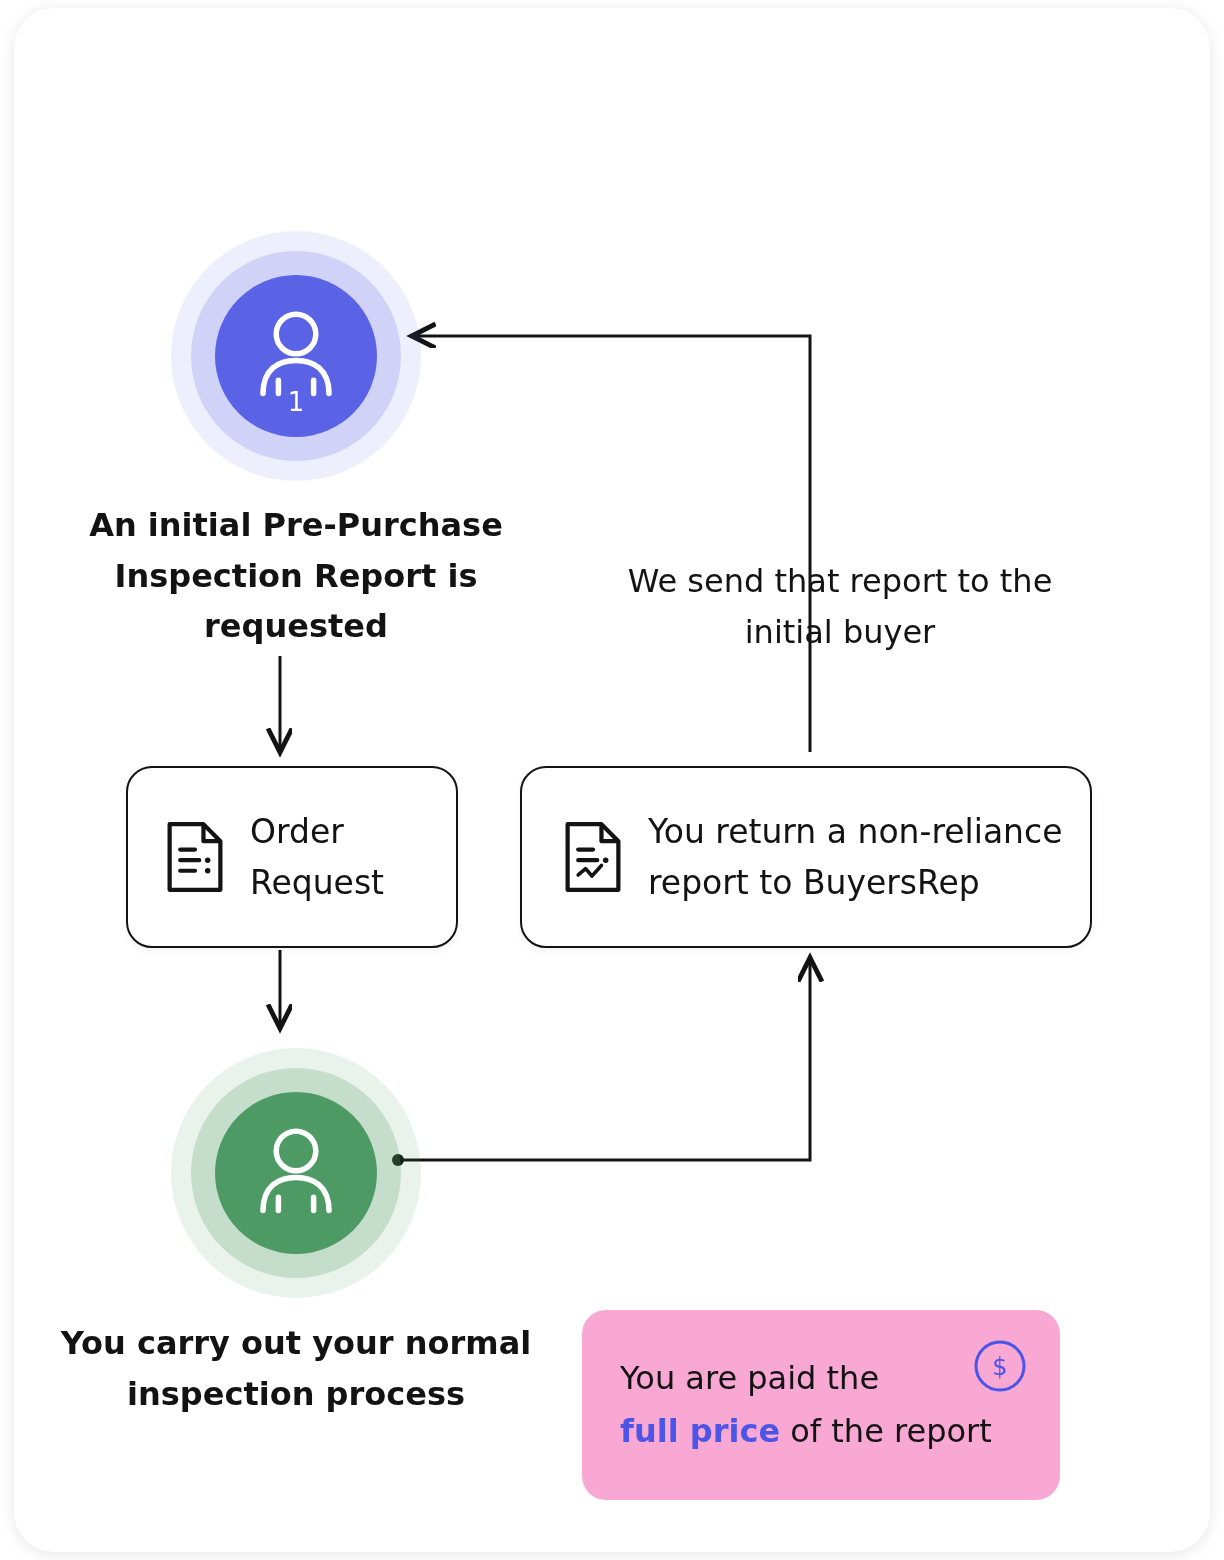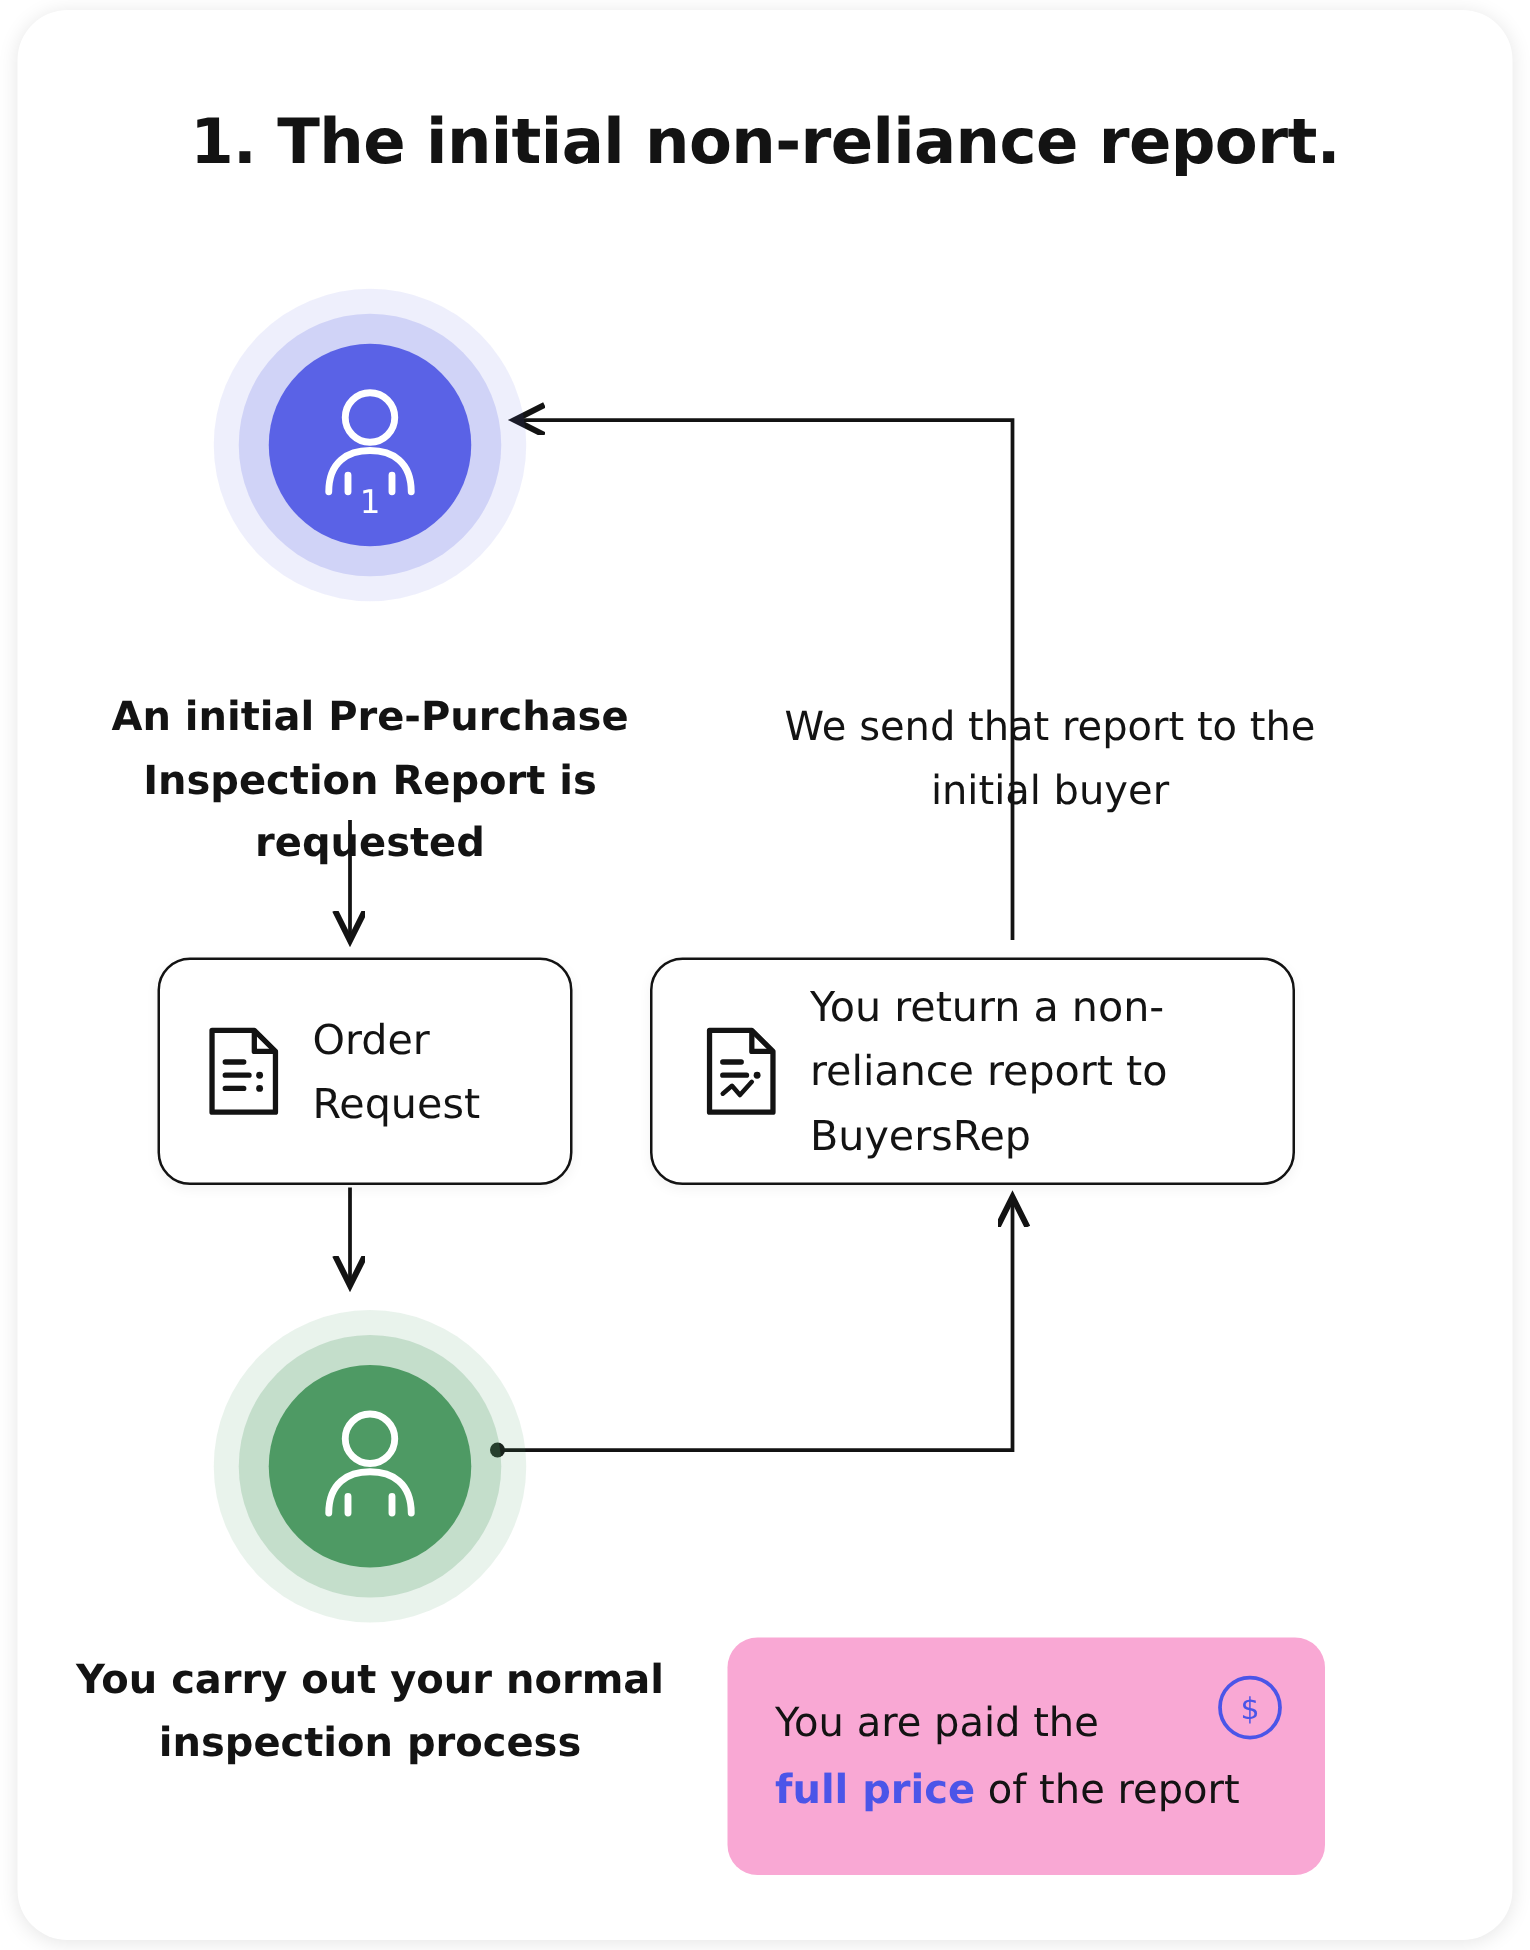--- a/index.html
+++ b/index.html
@@ -85,21 +85,21 @@
 
   
   .caption {
     position: absolute;
     text-align: center;
     font-weight: 700;
     color: #131313;
     font-size: 32px;
     line-height: 1.58;
   }
-  #caption-request  { left: 42px; top: 492px; width: 480px; margin-top: 48px; }
+  #caption-request  { left: 42px; top: 492px; width: 480px; }
   #caption-process  { left: 42px; top: 1310px; width: 480px; }
 
   .caption-light {
     position: absolute;
     text-align: center;
     font-weight: 400;
     color: #131313;
     font-size: 32px;
     line-height: 1.6;
   }
@@ -110,21 +110,21 @@
     position: absolute;
     background: #ffffff;
     border: 2.5px solid #131313;
     border-radius: 26px;
     box-sizing: border-box;
     display: flex;
     align-items: center;
     box-shadow: 0 3px 10px rgba(0,0,0,0.05);
   }
   #box-order { left: 112px; top: 758px; width: 332px; height: 182px; padding-left: 34px; }
-  #box-return { left: 506px; top: 758px; width: 516px; height: 182px; padding-left: 38px; }
+  #box-return { left: 506px; top: 758px; width: 572px; height: 182px; padding-left: 38px; }
 
   .doc-icon { flex: 0 0 auto; width: 66px; height: 74px; margin-right: 22px; }
   .box-text {
     font-size: 33px;
     line-height: 1.55;
     color: #131313;
     font-weight: 400;
   }
 
   
@@ -166,21 +166,20 @@
     width: 1196px;
     height: 1544px;
     pointer-events: none;
   }
 </style>
 </head>
 <body>
 
 <div id="card">
 
-  <div id="title">1. The initial non-reliance report.</div>
 
   <svg id="connectors" viewBox="0 0 1196 1544">
     <defs>
       <marker id="arrowhead" markerWidth="10" markerHeight="10" refX="7.2" refY="4" orient="auto">
         <path d="M0,0 L8,4 L0,8" fill="none" stroke="#131313" stroke-width="1.6"></path>
       </marker>
     </defs>
 
     <path d="M266,648 L266,742" fill="none" stroke="#131313" stroke-width="3" marker-end="url(#arrowhead)"></path>
 

